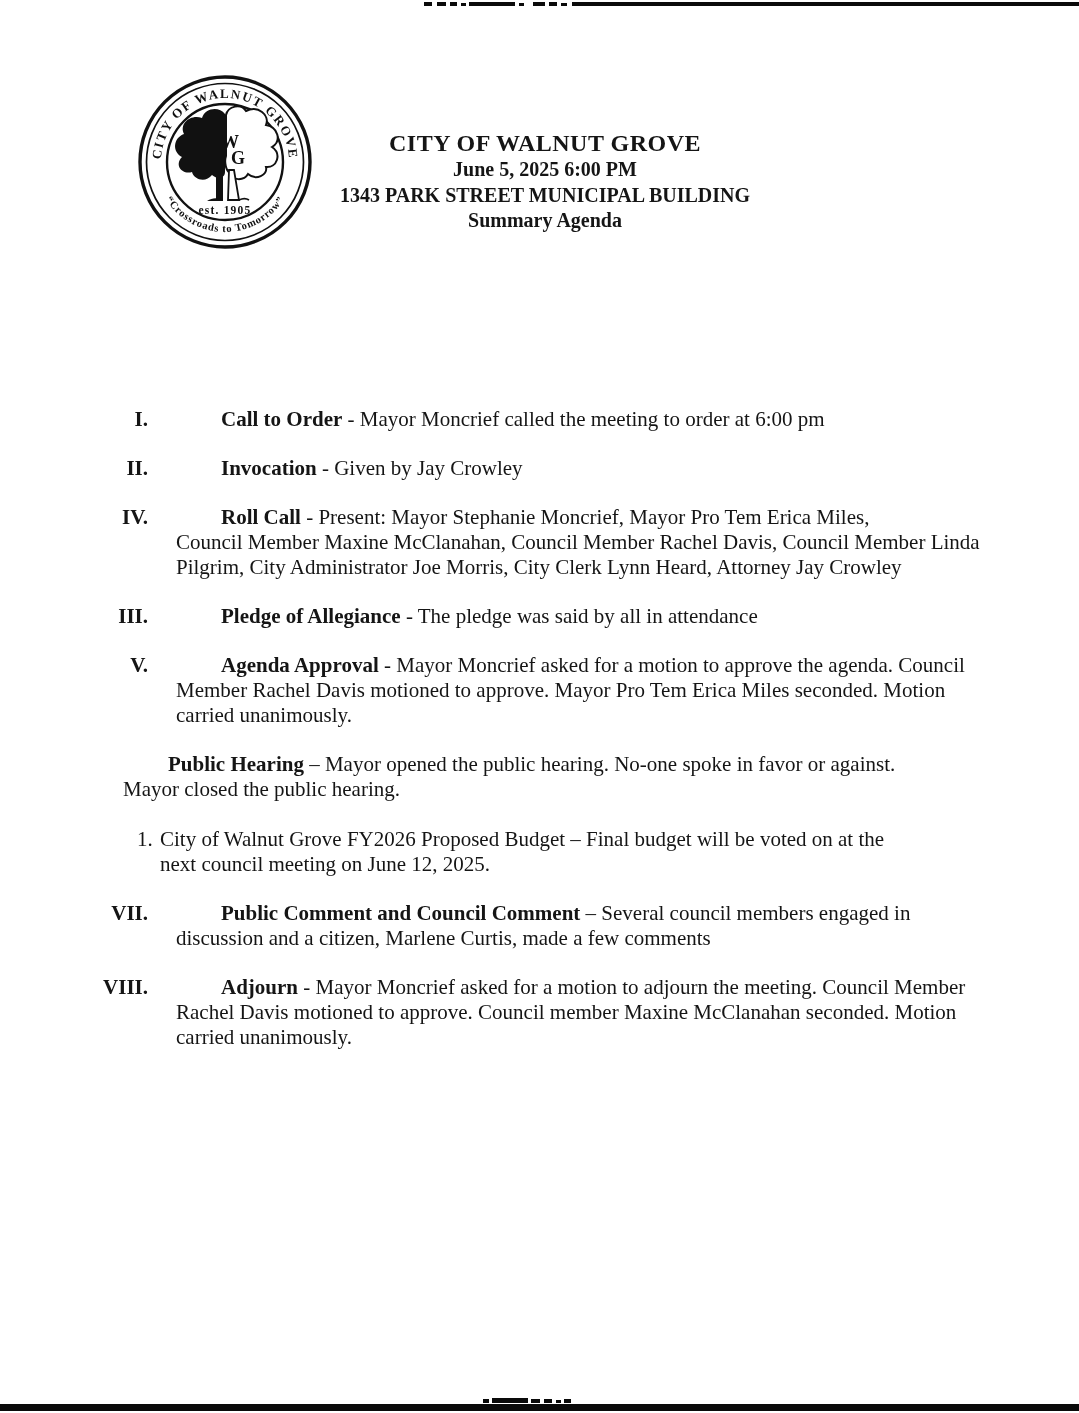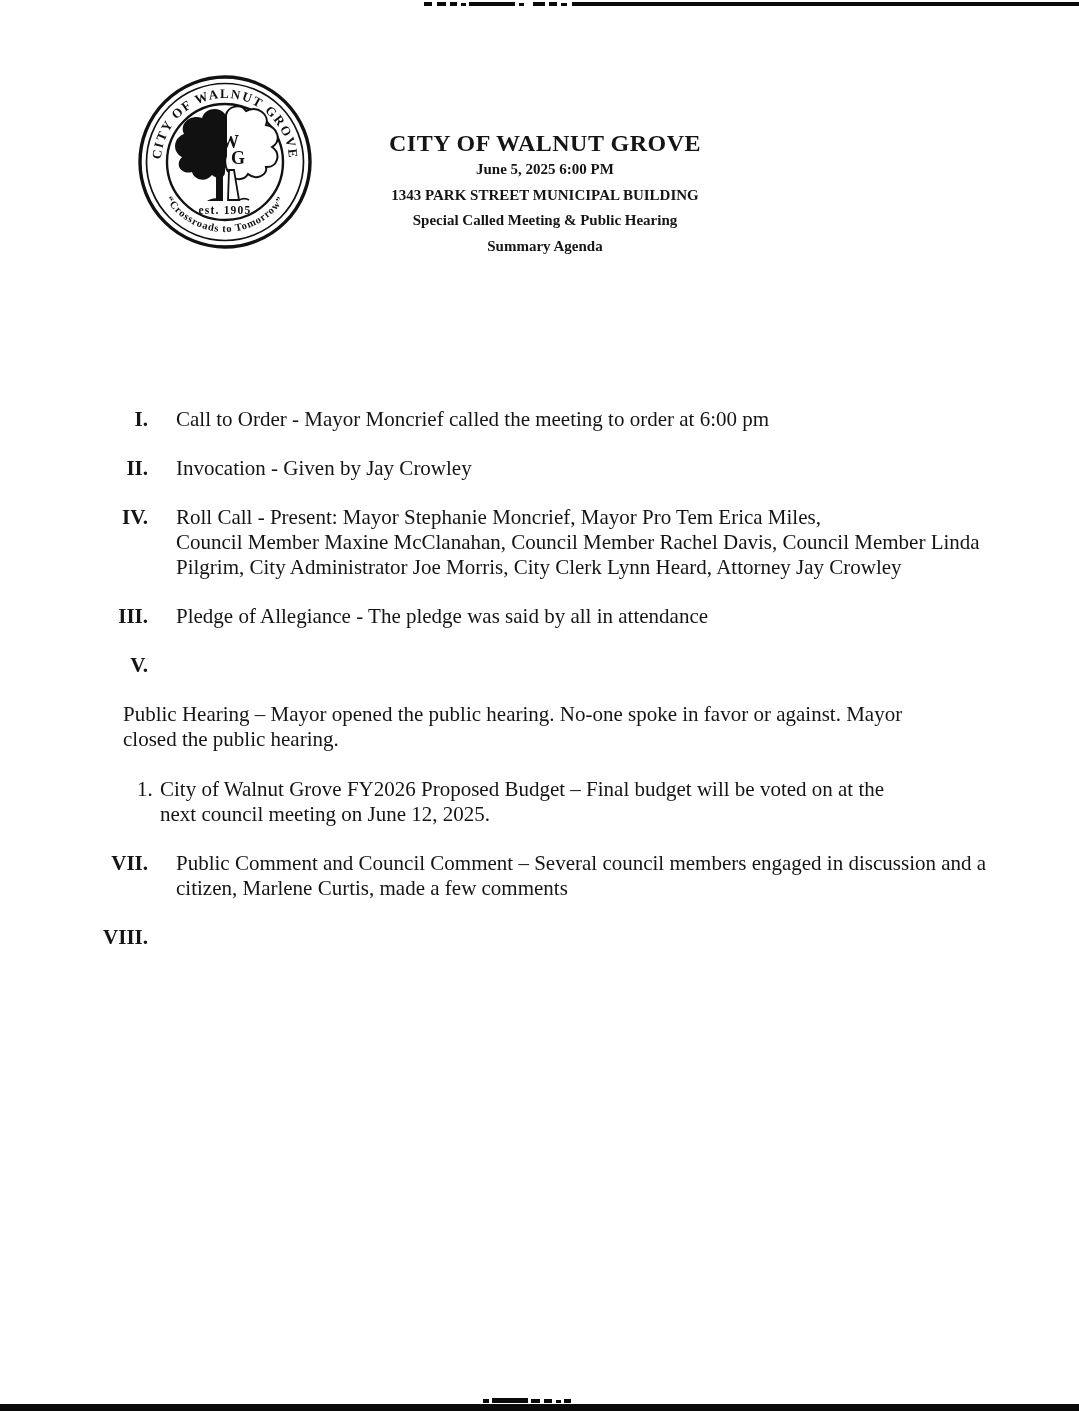--- a/index.html
+++ b/index.html
@@ -34,31 +34,31 @@
 
   
   .seal{position:absolute;left:137px;top:74px;width:176px;height:176px;}
 
   
   .header{
     position:absolute;left:10px;top:129px;width:1070px;
     text-align:center;font-weight:bold;
   }
   .h-title{font-size:24px;line-height:28px;letter-spacing:0.5px;}
-  .h-line{font-size:15px;line-height:25.5px;}
+  .h-line{font-size:20px;line-height:25.5px;}
 
   
   .agenda{
     position:absolute;left:95px;top:407px;width:910px;
     font-size:21px;line-height:25px;
   }
   .item{display:flex;margin-bottom:24px;}
   .num{width:53px;flex:none;text-align:right;font-weight:bold;}
   .txt{margin-left:28px;width:818px;}
-  .txt b{font-weight:normal;}
+  .txt b{font-weight:bold;margin-left:45px;}
   .sub{display:flex;margin-top:25px;margin-left:14px;}
   .sub-num{width:23px;flex:none;}
   .sub-txt{width:742px;}
 </style>
 </head>
 <body>
 
 <div class="page">
 
   <div class="art a-t1"></div>
@@ -119,21 +119,20 @@
 
         <text x="0" y="54" text-anchor="middle" font-family="Liberation Serif, serif" font-size="11.5" font-weight="bold" letter-spacing="1.2" fill="#111">est. 1905</text>
       </g>
     </svg>
   </div>
 
   <div class="header">
     <div class="h-title">CITY OF WALNUT GROVE</div>
     <div class="h-line">June 5, 2025 6:00 PM</div>
     <div class="h-line">1343 PARK STREET MUNICIPAL BUILDING</div>
-    <div class="h-line">Special Called Meeting &amp; Public Hearing</div>
     <div class="h-line">Summary Agenda</div>
   </div>
 
   <div class="agenda">
 
     <div class="item">
       <div class="num">I.</div>
       <div class="txt"><b>Call to Order</b> <span>- Mayor Moncrief called the meeting to order at 6:00 pm</span></div>
     </div>
 
@@ -147,39 +146,41 @@
       <div class="txt"><b>Roll Call</b> <span>- Present: Mayor Stephanie Moncrief, Mayor Pro Tem Erica Miles,</span><br><span>Council Member Maxine McClanahan, Council Member Rachel Davis, Council Member Linda Pilgrim, City Administrator Joe Morris, City Clerk Lynn Heard, Attorney Jay Crowley</span></div>
     </div>
 
     <div class="item">
       <div class="num">III.</div>
       <div class="txt"><b>Pledge of Allegiance</b> <span>- The pledge was said by all in attendance</span></div>
     </div>
 
     <div class="item">
       <div class="num">V.</div>
+      <div class="txt"><b>Agenda Approval</b> <span>- Mayor Moncrief asked for a motion to approve the agenda. Council Member Rachel Davis motioned to approve. Mayor Pro Tem Erica Miles seconded. Motion carried unanimously.</span></div>
     </div>
 
     <div class="item">
       <div class="txt">
         <b>Public Hearing</b> <span>– Mayor opened the public hearing. No-one spoke in favor or against. Mayor closed the public hearing.</span>
         <div class="sub">
           <div class="sub-num">1.</div>
           <div class="sub-txt">City of Walnut Grove FY2026 Proposed Budget – Final budget will be voted on at the next council meeting on June 12, 2025.</div>
         </div>
       </div>
     </div>
 
     <div class="item">
       <div class="num">VII.</div>
       <div class="txt"><b>Public Comment and Council Comment</b> <span>– Several council members engaged in discussion and a citizen, Marlene Curtis, made a few comments</span></div>
     </div>
 
     <div class="item">
       <div class="num">VIII.</div>
+      <div class="txt"><b>Adjourn</b> <span>- Mayor Moncrief asked for a motion to adjourn the meeting. Council Member Rachel Davis motioned to approve. Council member Maxine McClanahan seconded. Motion carried unanimously.</span></div>
     </div>
 
   </div>
 
   <div class="art a-b1"></div>
   <div class="art a-b2"></div>
   <div class="art a-b3"></div>
   <div class="art a-b4"></div>
   <div class="art a-b5"></div>
   <div class="art a-b6"></div>

